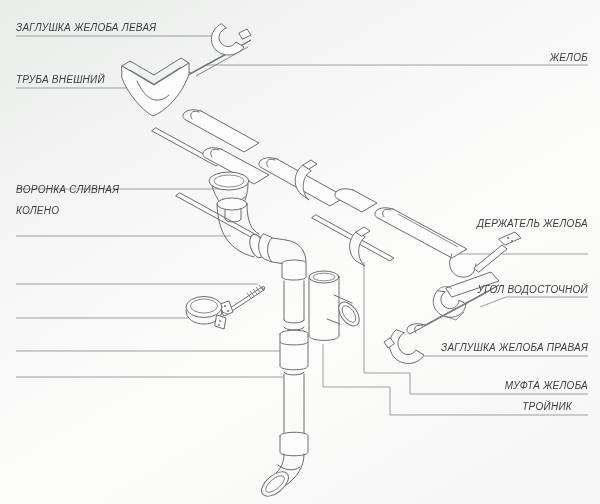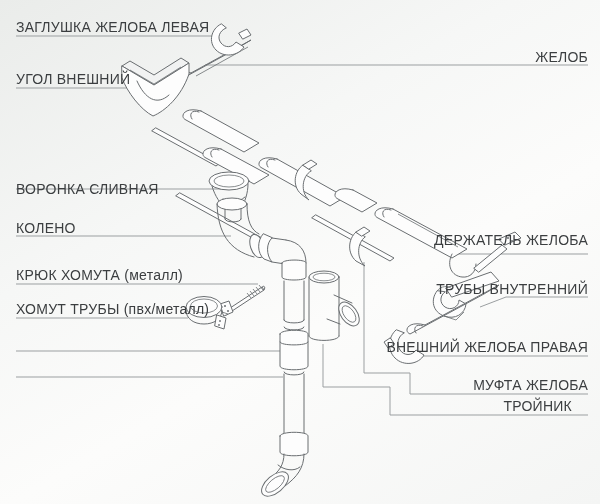--- a/index.html
+++ b/index.html
@@ -9,22 +9,22 @@
     font-family:"Liberation Sans",sans-serif;
   }
   svg.art{position:absolute;left:0;top:0;}
   .leader{fill:none;stroke:#9b9fa1;stroke-width:1;}
   .p{fill:#fdfdfd;stroke:#6a6e71;stroke-width:1;stroke-linejoin:round;stroke-linecap:round;}
   .ps{fill:#f1f2f2;stroke:#6a6e71;stroke-width:1;stroke-linejoin:round;}
   .l{fill:none;stroke:#6a6e71;stroke-width:1;stroke-linejoin:round;stroke-linecap:round;}
   .lt{fill:none;stroke:#6a6e71;stroke-width:.8;}
   .dot{fill:#6a6e71;}
   .label{
-    position:absolute;font-size:14px;line-height:11.5px;font-weight:400;
-    color:#3b3e40;letter-spacing:.25px;white-space:nowrap;
+    position:absolute;font-size:10px;line-height:11.5px;font-weight:400;
+    color:#3b3e40;letter-spacing:.25px;white-space:nowrap;font-style:italic;
   }
   .label.right{text-align:right;}
 </style>
 </head>
 <body>
 
 <div class="stage">
 
   <svg class="art" width="600" height="504" viewBox="0 0 600 504">
 
@@ -180,28 +180,26 @@
         <path class="p" d="M217,315 L226,318 L224,329 L215,326 Z"></path>
         <circle class="dot" cx="220" cy="321" r=".9"></circle>
         <circle class="dot" cx="219" cy="325" r=".9"></circle>
         <path class="lt" d="M222,312 L228,314"></path>
       </g>
 
     </g>
   </svg>
 
   <div class="label" style="left:16px;top:22px">ЗАГЛУШКА ЖЕЛОБА ЛЕВАЯ</div>
-  <div class="label" style="left:16px;top:74px">УГОЛ ВНЕШНИЙ</div>
+  <div class="label" style="left:16px;top:74px">ТРУБА ВНЕШНИЙ</div>
   <div class="label" style="left:16px;top:184px">ВОРОНКА СЛИВНАЯ</div>
-  <div class="label" style="left:16px;top:223px">КОЛЕНО</div>
-  <div class="label" style="left:16px;top:270px">КРЮК ХОМУТА (металл)</div>
-  <div class="label" style="left:16px;top:304px">ХОМУТ ТРУБЫ (пвх/металл)</div>
+  <div class="label" style="left:16px;top:205px">КОЛЕНО</div>
 
   <div class="label right" style="right:12px;top:52px">ЖЕЛОБ</div>
-  <div class="label right" style="right:12px;top:235px">
+  <div class="label right" style="right:12px;top:218px">
     <span style="display:block">ДЕРЖАТЕЛЬ ЖЕЛОБА</span>
   </div>
-  <div class="label right" style="right:12px;top:284px">ТРУБЫ ВНУТРЕННИЙ</div>
-  <div class="label right" style="right:12px;top:342px">ВНЕШНИЙ ЖЕЛОБА ПРАВАЯ</div>
+  <div class="label right" style="right:12px;top:284px">УГОЛ ВОДОСТОЧНОЙ</div>
+  <div class="label right" style="right:12px;top:342px">ЗАГЛУШКА ЖЕЛОБА ПРАВАЯ</div>
   <div class="label right" style="right:12px;top:380px">МУФТА ЖЕЛОБА</div>
   <div class="label right" style="right:28px;top:401px">ТРОЙНИК</div>
 
 </div>
 
 </body></html>

